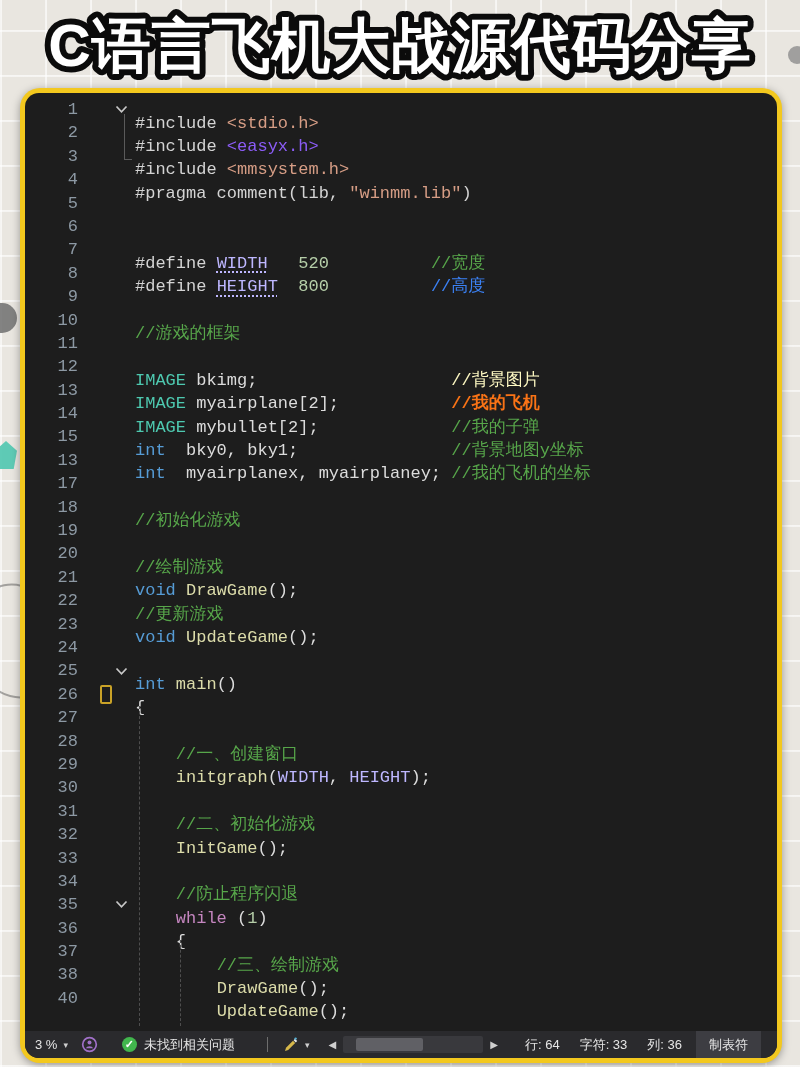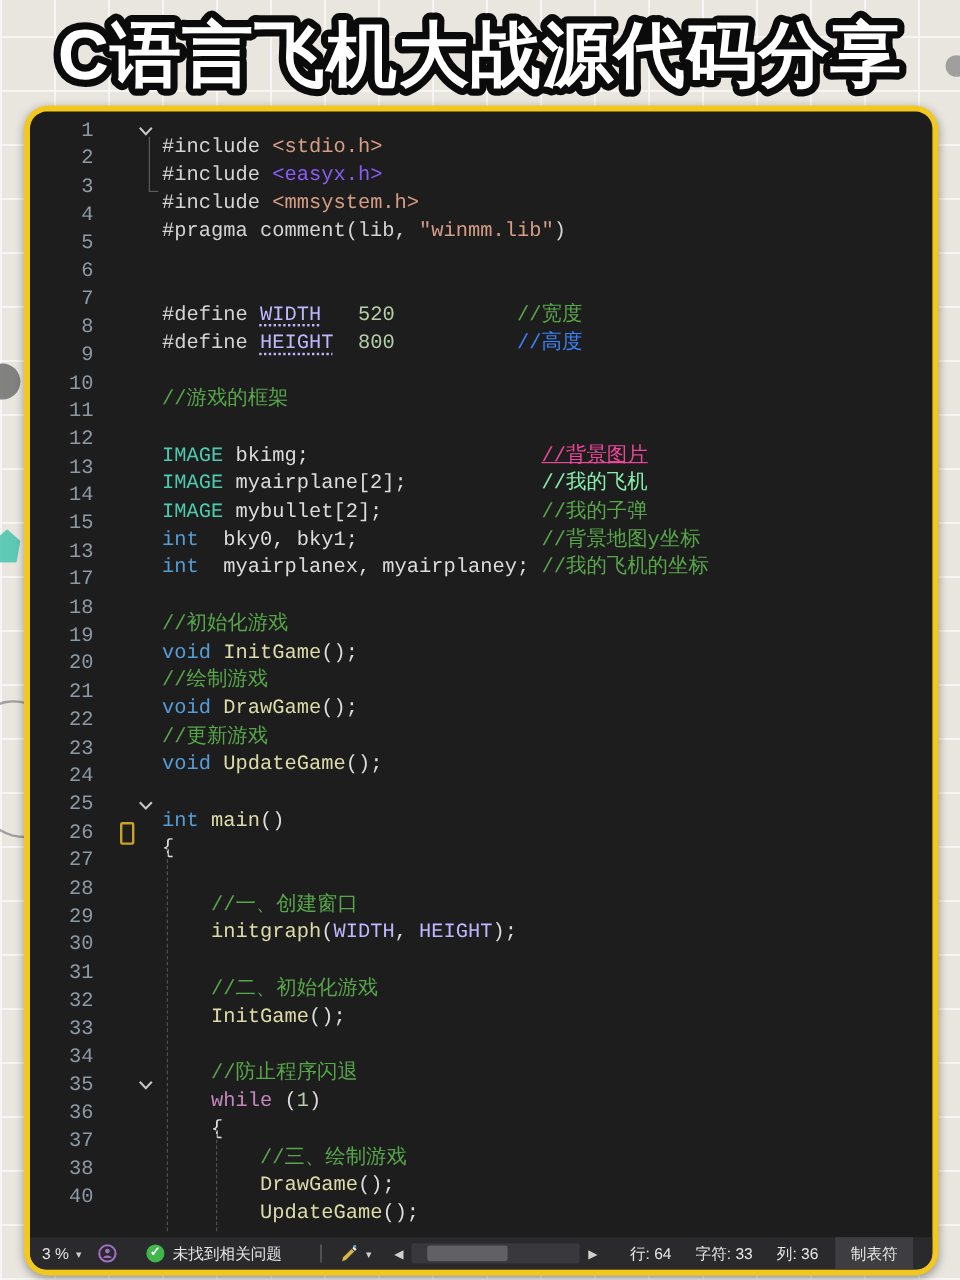--- a/index.html
+++ b/index.html
@@ -144,26 +144,26 @@
             <span class="code"><span style="color: rgb(87, 166, 74);">//游戏的框架</span></span>
           </div>
           <div class="line">
             <span class="ln">11</span>
             <span class="fold"></span>
             <span class="code"></span>
           </div>
           <div class="line">
             <span class="ln">12</span>
             <span class="fold"></span>
-            <span class="code"><span style="color: rgb(78, 201, 176);">IMAGE</span><span style="color: rgb(220, 220, 220);"> bkimg;</span><span style="color: rgb(220, 220, 220);">                   </span><span style="color: #ec4899; text-decoration: underline;">//背景图片</span></span>
+            <span class="code"><span style="color: rgb(78, 201, 176);">IMAGE</span><span style="color: rgb(220, 220, 220);"> bkimg;</span><span style="color: rgb(220, 220, 220);">                   </span><span style="color: #fef9c3;">//背景图片</span></span>
           </div>
           <div class="line">
             <span class="ln">13</span>
             <span class="fold"></span>
-            <span class="code"><span style="color: rgb(78, 201, 176);">IMAGE</span><span style="color: rgb(220, 220, 220);"> myairplane[2];</span><span style="color: rgb(220, 220, 220);">           </span><span style="color: #86efac;">//我的飞机</span></span>
+            <span class="code"><span style="color: rgb(78, 201, 176);">IMAGE</span><span style="color: rgb(220, 220, 220);"> myairplane[2];</span><span style="color: rgb(220, 220, 220);">           </span><span style="color: #f97316; font-weight: bold;">//我的飞机</span></span>
           </div>
           <div class="line">
             <span class="ln">14</span>
             <span class="fold"></span>
             <span class="code"><span style="color: rgb(78, 201, 176);">IMAGE</span><span style="color: rgb(220, 220, 220);"> mybullet[2];</span><span style="color: rgb(220, 220, 220);">             </span><span style="color: rgb(87, 166, 74);">//我的子弹</span></span>
           </div>
           <div class="line">
             <span class="ln">15</span>
             <span class="fold"></span>
             <span class="code"><span style="color: rgb(86, 156, 214);">int</span><span style="color: rgb(220, 220, 220);">  bky0, bky1;</span><span style="color: rgb(220, 220, 220);">               </span><span style="color: rgb(87, 166, 74);">//背景地图y坐标</span></span>
@@ -179,21 +179,20 @@
             <span class="code"></span>
           </div>
           <div class="line">
             <span class="ln">18</span>
             <span class="fold"></span>
             <span class="code"><span style="color: rgb(87, 166, 74);">//初始化游戏</span></span>
           </div>
           <div class="line">
             <span class="ln">19</span>
             <span class="fold"></span>
-            <span class="code"><span style="color: rgb(86, 156, 214);">void</span><span style="color: rgb(220, 220, 220);"> </span><span style="color: rgb(220, 220, 170);">InitGame</span><span style="color: rgb(220, 220, 220);">();</span></span>
           </div>
           <div class="line">
             <span class="ln">20</span>
             <span class="fold"></span>
             <span class="code"><span style="color: rgb(87, 166, 74);">//绘制游戏</span></span>
           </div>
           <div class="line">
             <span class="ln">21</span>
             <span class="fold"></span>
             <span class="code"><span style="color: rgb(86, 156, 214);">void</span><span style="color: rgb(220, 220, 220);"> </span><span style="color: rgb(220, 220, 170);">DrawGame</span><span style="color: rgb(220, 220, 220);">();</span></span>

